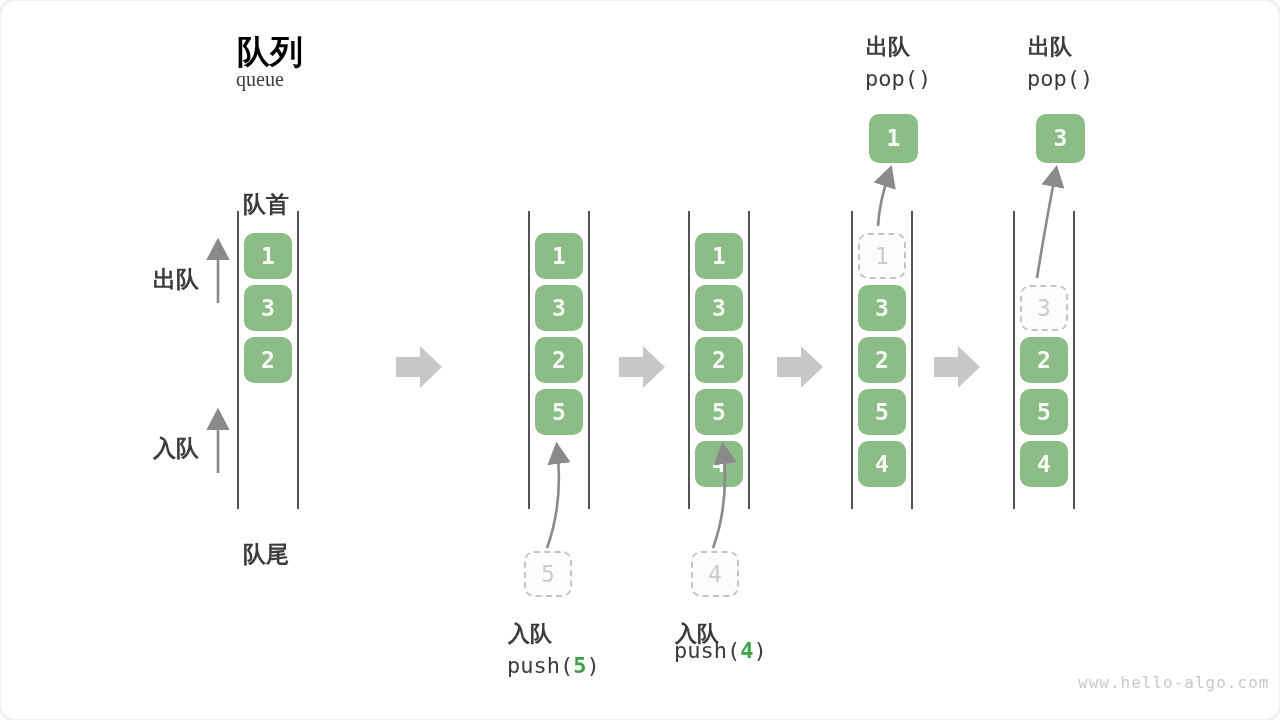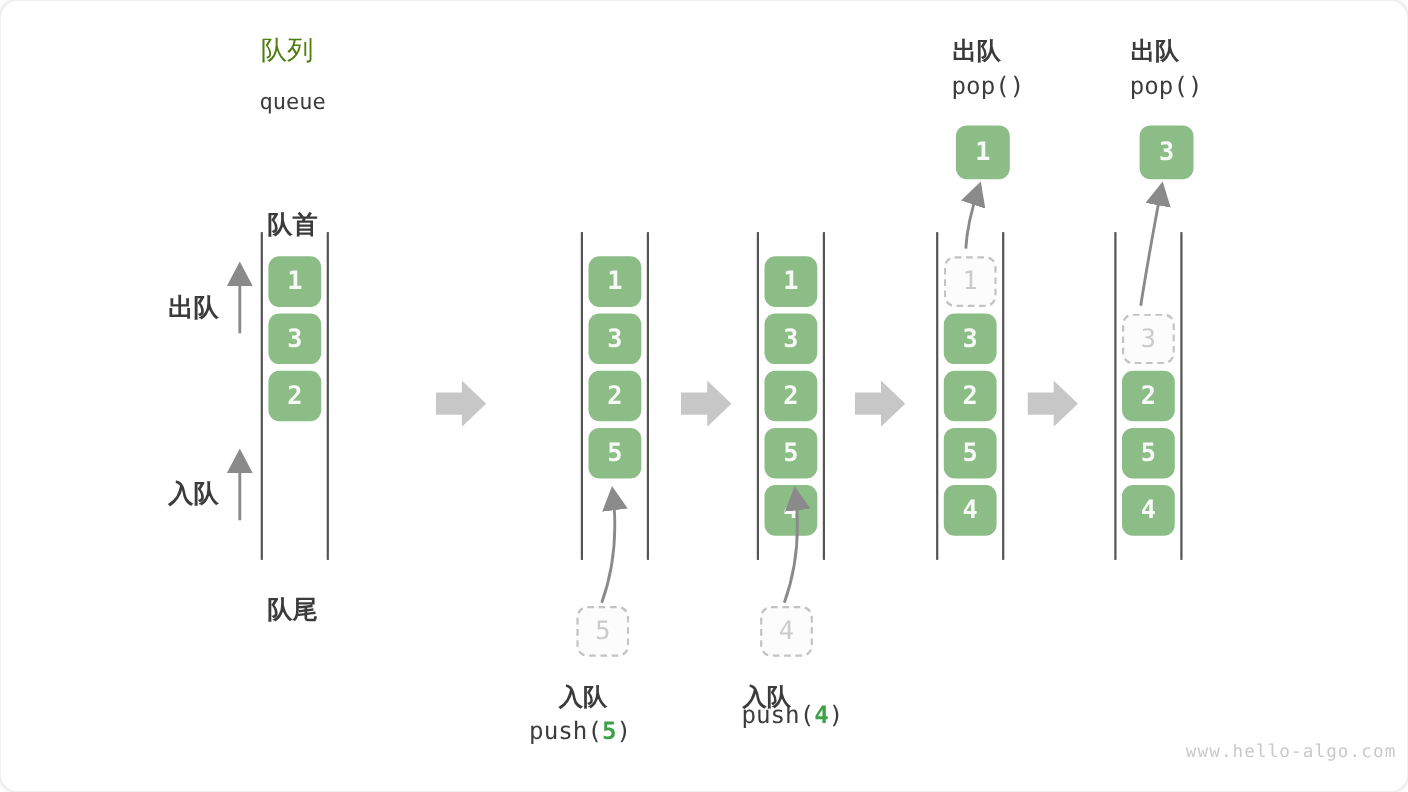--- a/index.html
+++ b/index.html
@@ -5,21 +5,21 @@
   html,body{margin:0;padding:0;background:#fff;}
   #stage{
     position:relative;width:1280px;height:720px;overflow:hidden;
     background:#fff;border-radius:16px;
     box-shadow:0 0 5px rgba(0,0,0,.18), inset 0 0 0 1px #f0f0f0;
     font-family:"Liberation Sans","DejaVu Sans",sans-serif;color:#3b3b3b;
   }
   .abs{position:absolute;}
   .zh{font-weight:700;color:#3b3b3b;}
   .mono{font-family:"DejaVu Sans Mono","Liberation Mono",monospace;}
-  .title-zh{font-size:24px;font-weight:400;color:#4d7c0f;}
+  .title-zh{font-size:33px;font-weight:700;color:#000000;}
   .title-en{font-size:20px;color:#3d3d3d;}
   .lbl{font-size:23px;}
   .oplbl{font-size:22px;}
   .opcode{font-size:22px;color:#3c3c3c;}
   .opcode .arg{color:#3da14b;font-weight:700;}
   .tube{
     position:absolute;top:211px;width:58px;height:298px;
     border-left:2px solid #545454;border-right:2px solid #545454;
   }
   .qbox{
@@ -40,21 +40,21 @@
   }
   .watermark{font-size:16px;color:#c9c9c9;letter-spacing:1px;}
   svg.overlay{position:absolute;left:0;top:0;pointer-events:none;}
 </style>
 </head>
 <body>
 
 <div id="stage">
 
   <div class="abs title-zh" style="left:237px;top:30px;">队列</div>
-  <div class="abs title-en mono" style="left:236px;top:80px;">queue</div>
+  <div class="abs title-en mono" style="left:236px;top:68px;font-family:Liberation Serif, serif;">queue</div>
 
   <div class="abs zh lbl" style="left:243px;top:155px;margin-top:34px;">队首</div>
   <div class="abs zh lbl" style="left:243px;top:539px;">队尾</div>
   <div class="abs zh lbl" style="left:153px;top:264px;">出队</div>
   <div class="abs zh lbl" style="left:153px;top:433px;">入队</div>
 
   <div class="tube" style="left:237px;"></div>
   <div class="qbox" style="left:244px;top:233px;">1</div>
   <div class="qbox" style="left:244px;top:285px;">3</div>
   <div class="qbox" style="left:244px;top:337px;">2</div>
@@ -64,21 +64,21 @@
   <div class="block-arrow" style="left:777px;top:346px;"></div>
   <div class="block-arrow" style="left:934px;top:346px;"></div>
 
   <div class="tube" style="left:528px;"></div>
   <div class="qbox" style="left:535px;top:233px;">1</div>
   <div class="qbox" style="left:535px;top:285px;">3</div>
   <div class="qbox" style="left:535px;top:337px;">2</div>
   <div class="qbox" style="left:535px;top:389px;">5</div>
   <div class="ghost" style="left:524px;top:551px;">5</div>
   <div class="abs zh oplbl" style="left:508px;top:619px;">入队</div>
-  <div class="abs mono opcode" style="left:481px;top:653px;"><span>push(</span><span class="arg">5</span><span>)</span></div>
+  <div class="abs mono opcode" style="left:507px;top:653px;"><span>push(</span><span class="arg">5</span><span>)</span></div>
 
   <div class="tube" style="left:688px;"></div>
   <div class="qbox" style="left:695px;top:233px;">1</div>
   <div class="qbox" style="left:695px;top:285px;">3</div>
   <div class="qbox" style="left:695px;top:337px;">2</div>
   <div class="qbox" style="left:695px;top:389px;">5</div>
   <div class="qbox" style="left:695px;top:441px;">4</div>
   <div class="ghost" style="left:691px;top:551px;">4</div>
   <div class="abs zh oplbl" style="left:675px;top:619px;">入队</div>
   <div class="abs mono opcode" style="left:674px;top:638px;"><span>push(</span><span class="arg">4</span><span>)</span></div>

